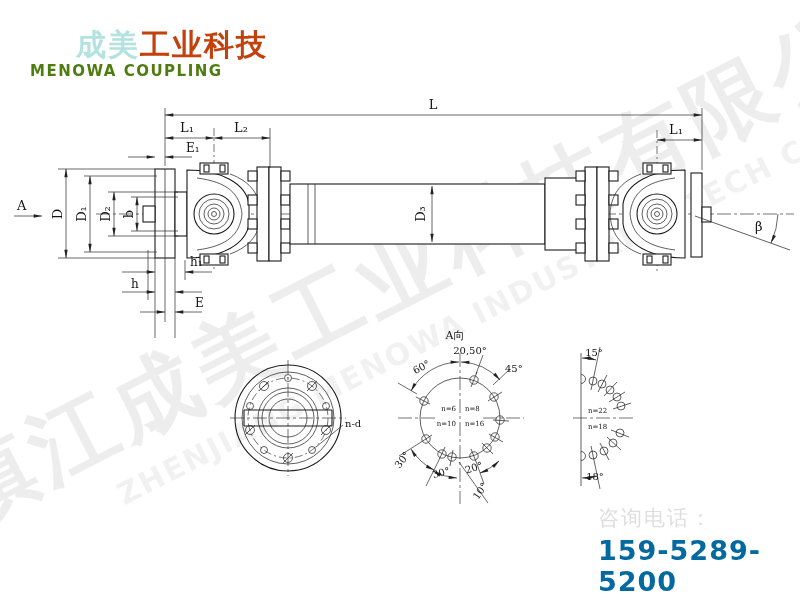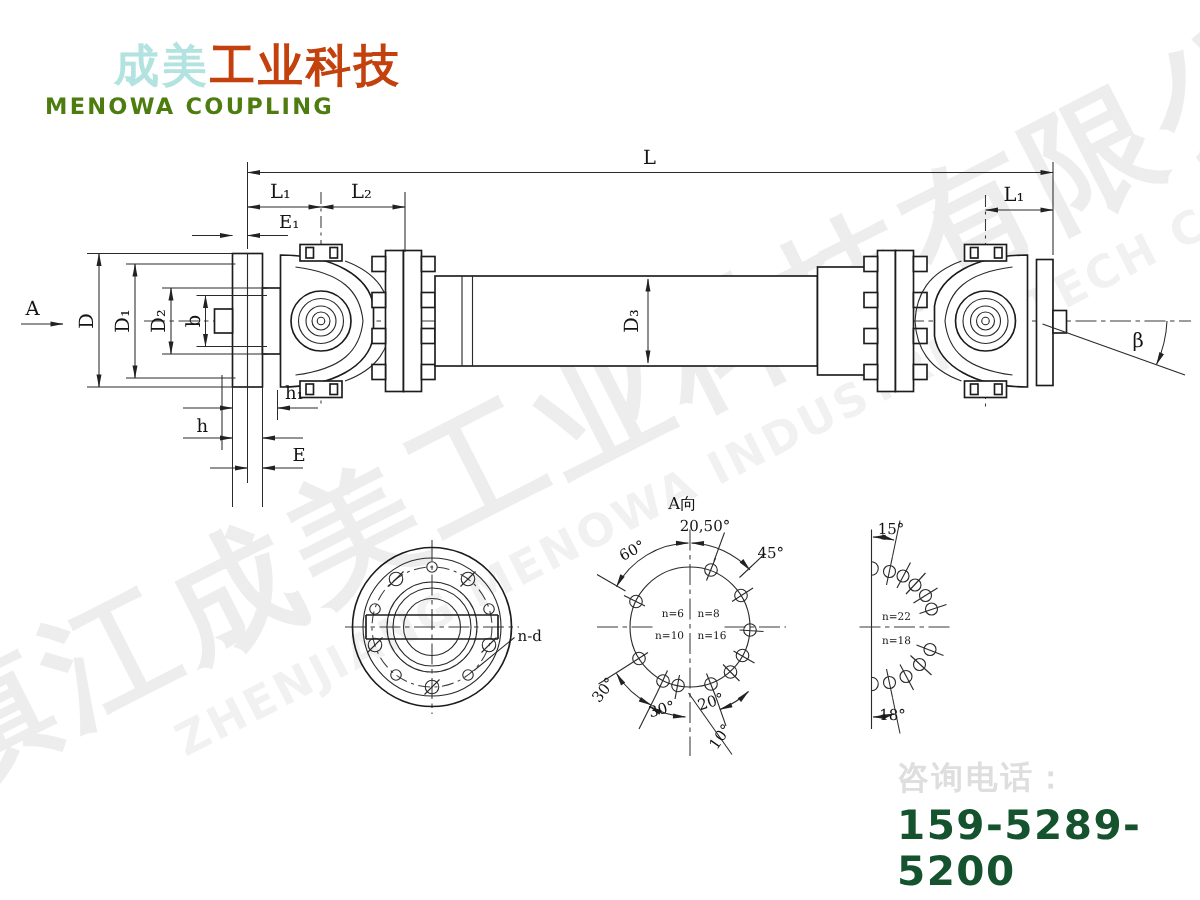--- a/index.html
+++ b/index.html
@@ -13,22 +13,22 @@
   .wm-en{font-size:30px;font-weight:700;color:#000;opacity:0.05;letter-spacing:2px;margin-left:150px;margin-top:-4px;
          font-family:"DejaVu Sans",sans-serif;}
   
   .logo{position:absolute;left:30px;top:28px;z-index:3;font-family:"DejaVu Sans",sans-serif;}
   .logo-cn{font-size:30px;font-weight:800;letter-spacing:2px;line-height:1.1;}
   .logo-accent{color:#b2e3e0;margin-left:46px;}
   .logo-rest{color:#c2410c;margin-top:14px;}
   .logo-en{font-size:15px;font-weight:700;color:#4d7c0f;letter-spacing:1.5px;margin-top:1px;}
   
   .contact{position:absolute;left:598px;top:504px;z-index:3;font-family:"DejaVu Sans",sans-serif;}
-  .contact-label{font-size:21px;color:#dedede;font-weight:700;letter-spacing:2px;}
-  .contact-phone{font-size:27px;color:#14532d;font-weight:800;letter-spacing:1px;margin-top:3px;}
+  .contact-label{font-size:21px;color:#dedede;font-weight:400;letter-spacing:2px;}
+  .contact-phone{font-size:27px;color:#0369a1;font-weight:800;letter-spacing:1px;margin-top:3px;}
   
   svg{position:absolute;left:0;top:0;z-index:2;}
   .out{stroke:#1c1c1c;stroke-width:1.1;fill:none;}
   .outf{stroke:#1c1c1c;stroke-width:1.1;fill:#ffffff;}
   .thin{stroke:#2a2a2a;stroke-width:0.75;fill:none;}
   .dim{stroke:#2a2a2a;stroke-width:0.7;fill:none;}
   .cl{stroke:#3a3a3a;stroke-width:0.7;fill:none;stroke-dasharray:14 3 3 3;}
   .cls{stroke:#3a3a3a;stroke-width:0.7;fill:none;stroke-dasharray:8 3 2 3;}
   text{fill:#141414;font-family:"DejaVu Serif",serif;}
   .t13{font-size:13px;} .t12{font-size:12px;} .t11{font-size:11px;}

